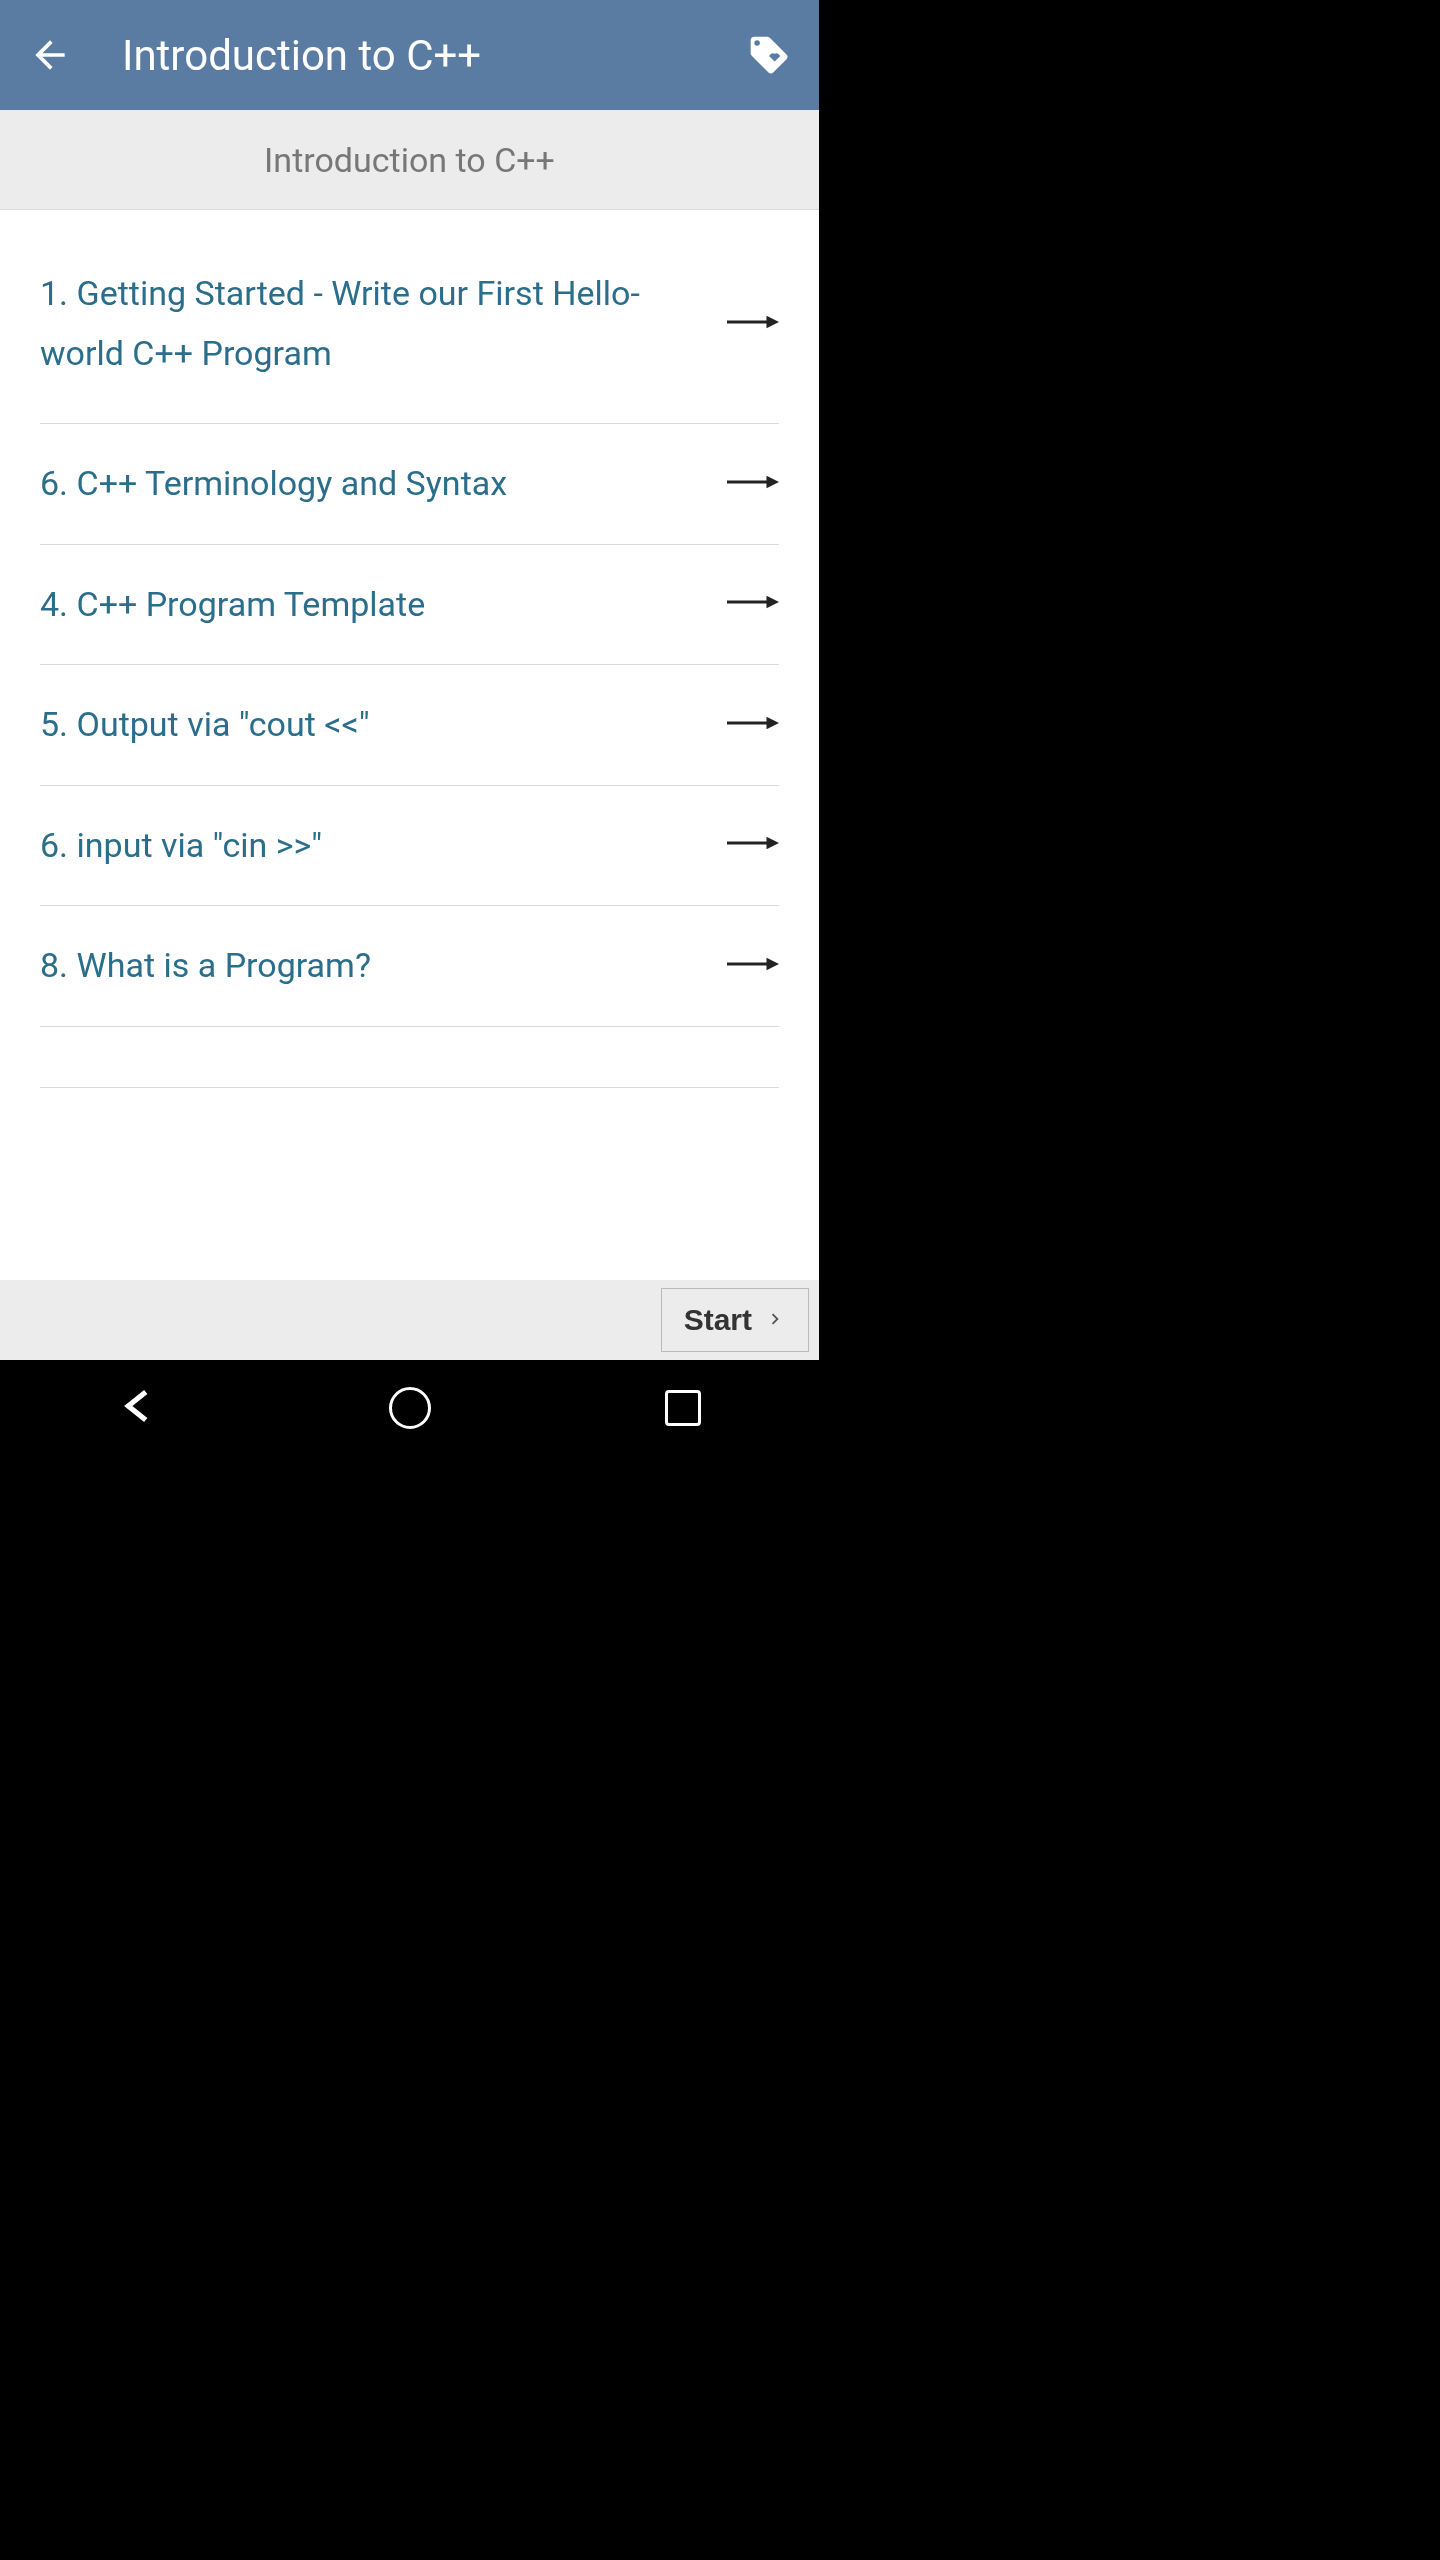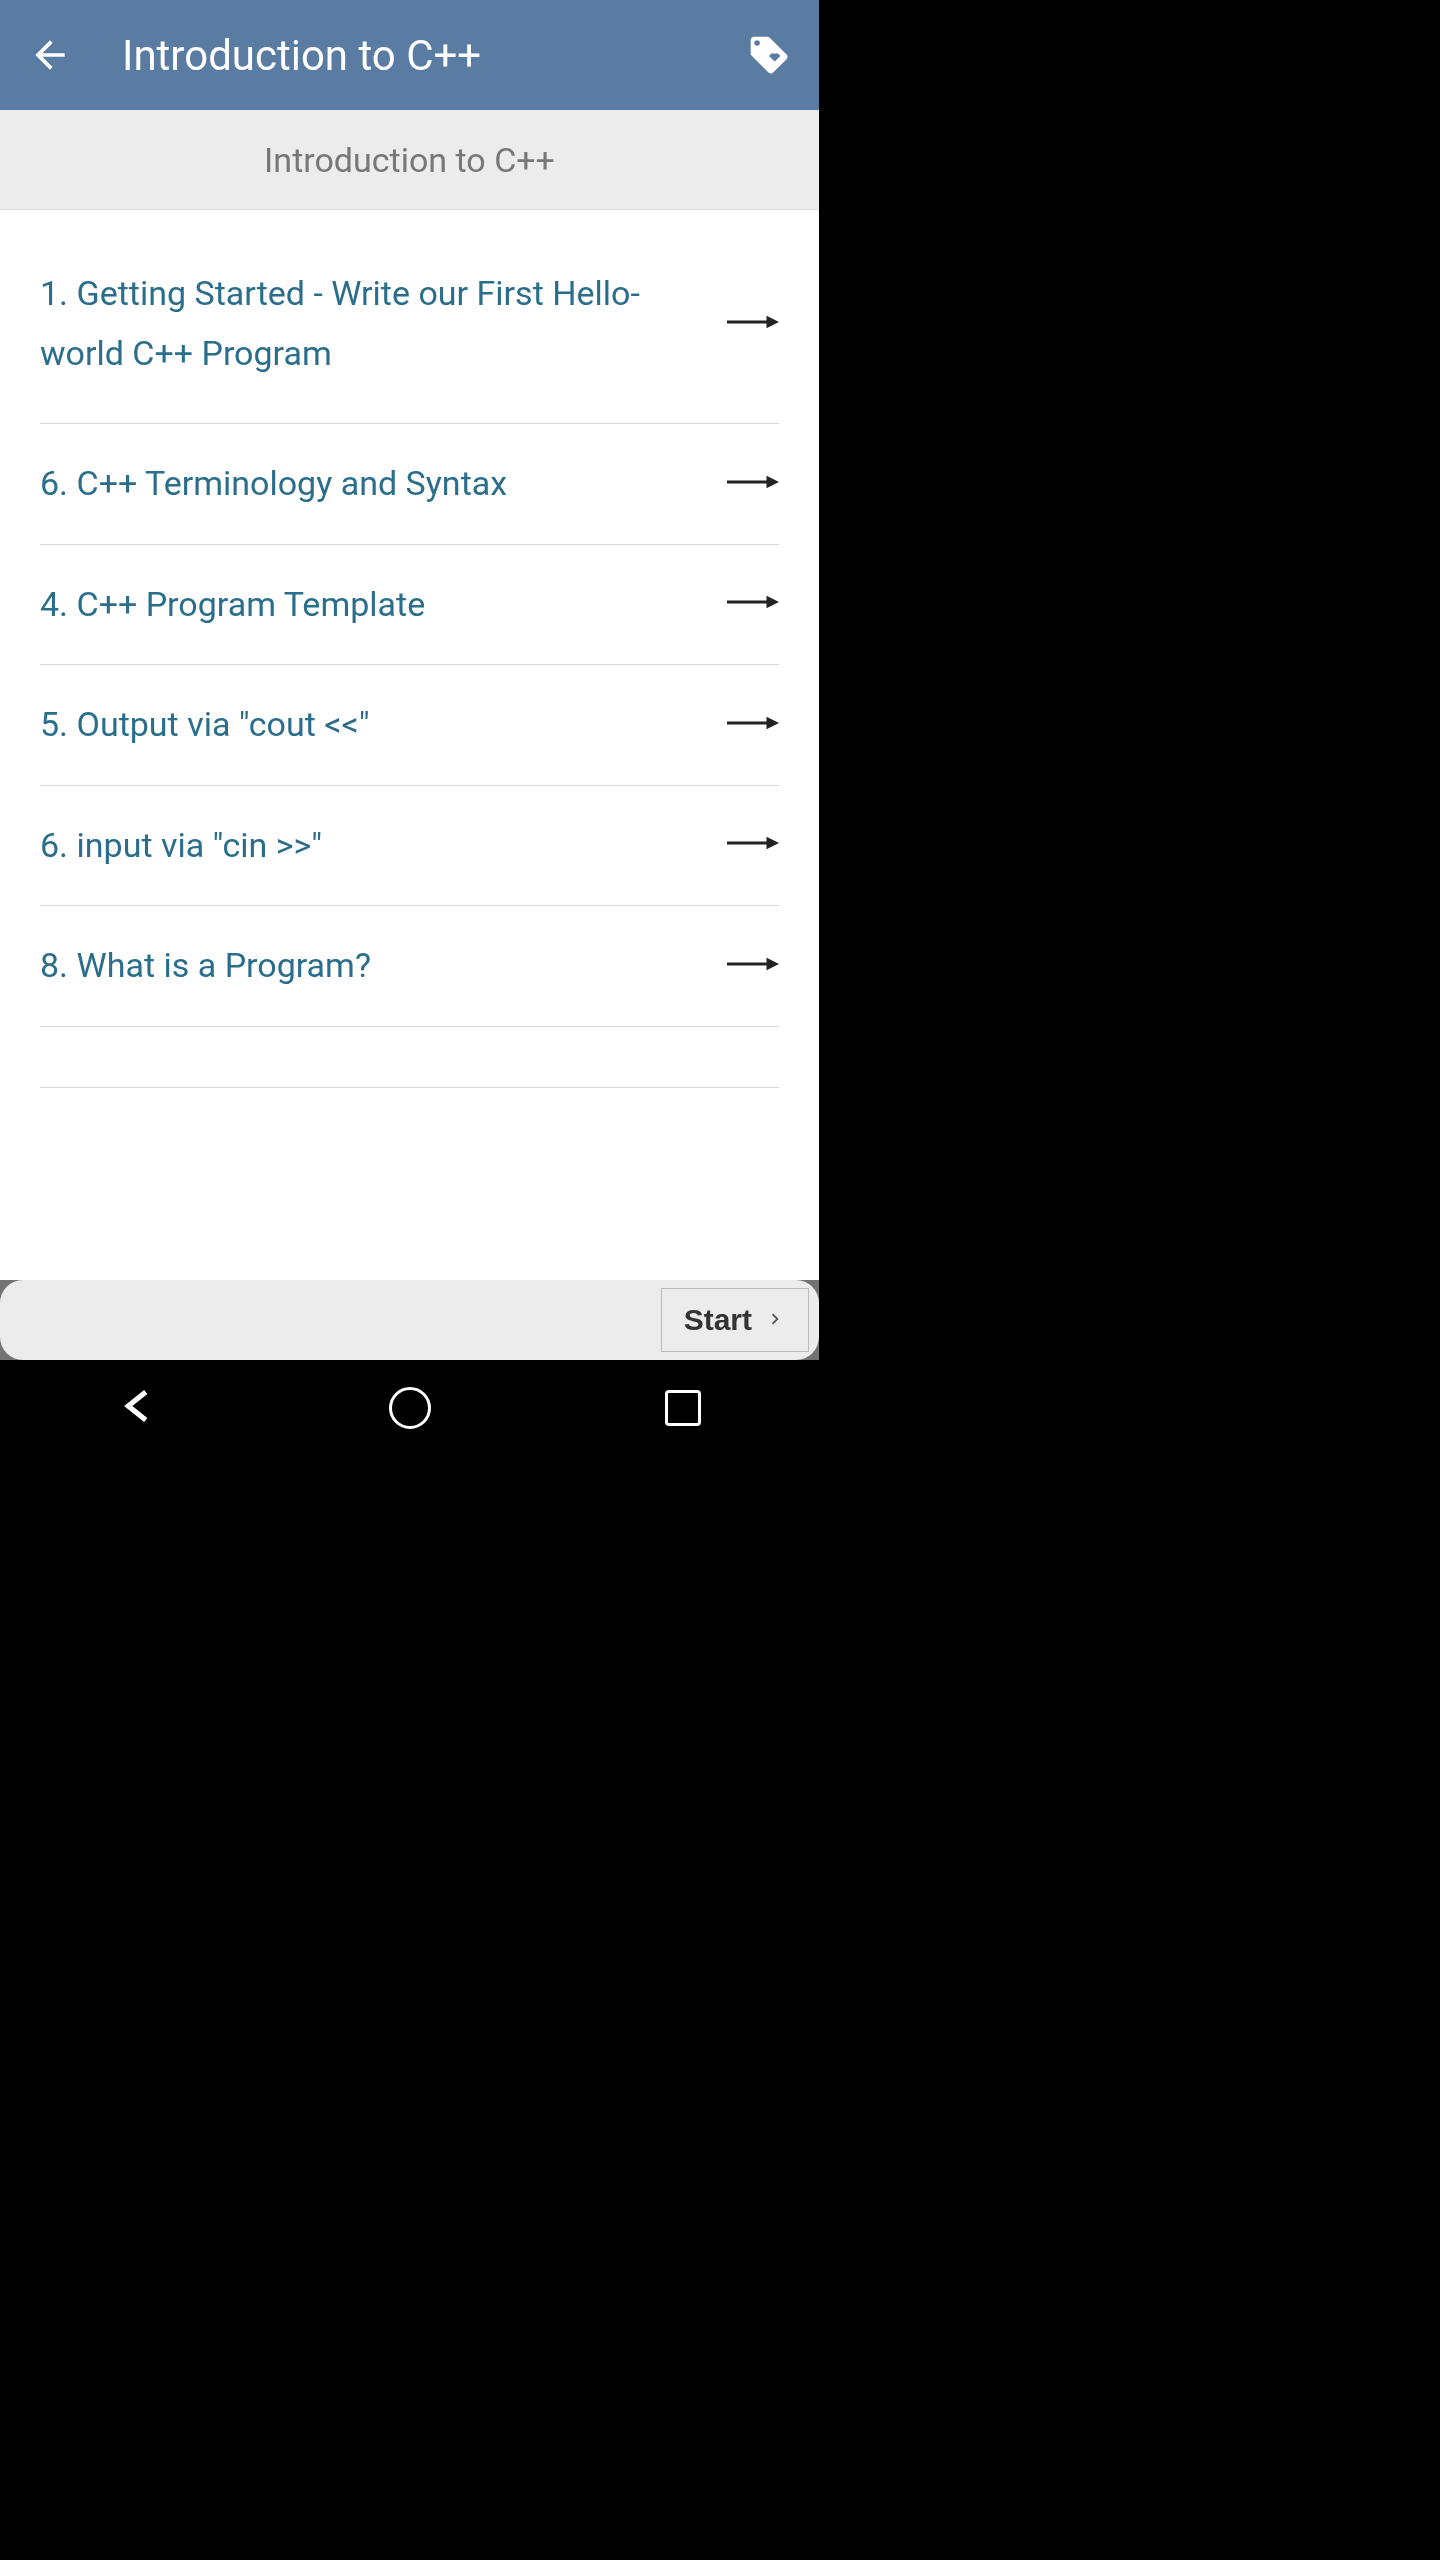--- a/index.html
+++ b/index.html
@@ -1,33 +1,33 @@
 <!DOCTYPE html>
 <html><head>
 <meta charset="utf-8">
 <style>
   * { box-sizing: border-box; margin: 0; padding: 0; }
   html, body { width: 819px; height: 1456px; font-family: Roboto, Arial, sans-serif; background: #000; overflow: hidden; }
-  .screen { width: 819px; height: 1360px; background: #737373; display: flex; flex-direction: column; }
+  .screen { width: 819px; height: 1360px; background: #ffffff; display: flex; flex-direction: column; }
 
   .appbar { background: #5a7ca3; height: 110px; display: flex; align-items: center; padding: 0 26px; box-shadow: 0 2px 4px rgba(0,0,0,.2); }
   .appbar-title { flex: 1; color: #fff; font-size: 42px; margin-left: 48px; font-weight: 400; }
   .icon-btn { width: 48px; height: 48px; display: flex; align-items: center; justify-content: center; color: #fff; cursor: pointer; }
   .arrow-back svg { width: 44px; height: 44px; fill: #fff; }
   .tag-icon svg { width: 44px; height: 44px; fill: #fff; }
 
   .section-header { background: #ececec; height: 100px; display: flex; align-items: center; justify-content: center; font-size: 34px; color: #777; border-bottom: 1px solid #ddd; }
 
   .list { flex: 1; overflow-y: auto; background: #fff; padding: 54px 40px 20px 40px; }
   .list-item { display: flex; align-items: center; justify-content: space-between; padding: 30px 0; border-bottom: 1px solid #d9d9d9; cursor: pointer; }
   .list-item:first-child { padding-top: 0; padding-bottom: 40px; }
   .item-text { color: #2b6e8c; font-size: 34px; line-height: 1.75; flex: 1; padding-right: 24px; }
   .item-arrow svg { width: 52px; height: 20px; fill: #232323; }
 
-  .footer { background: #ececec; height: 80px; display: flex; align-items: center; justify-content: flex-end; padding: 0 10px; border-radius: 23px; }
+  .footer { background: #ececec; height: 80px; display: flex; align-items: center; justify-content: flex-end; padding: 0 10px; }
   .start-btn { border: 1px solid #bbb; background: transparent; height: 64px; padding: 0 22px; display: flex; align-items: center; cursor: pointer; gap: 12px; }
   .start-label { color: #333; font-size: 30px; font-weight: 600; }
   .start-chevron svg { width: 22px; height: 22px; fill: #555; }
 
   .navbar { width: 819px; height: 96px; background: #000; display: flex; align-items: center; justify-content: space-around; }
   .nav-btn { width: 60px; height: 60px; display: flex; align-items: center; justify-content: center; cursor: pointer; }
   .nav-back svg { width: 42px; height: 42px; stroke: #fff; stroke-width: 3; fill: none; }
   .nav-home { width: 42px; height: 42px; border: 3px solid #fff; border-radius: 50%; }
   .nav-recent { width: 36px; height: 36px; border: 3px solid #fff; border-radius: 4px; }
 </style>

